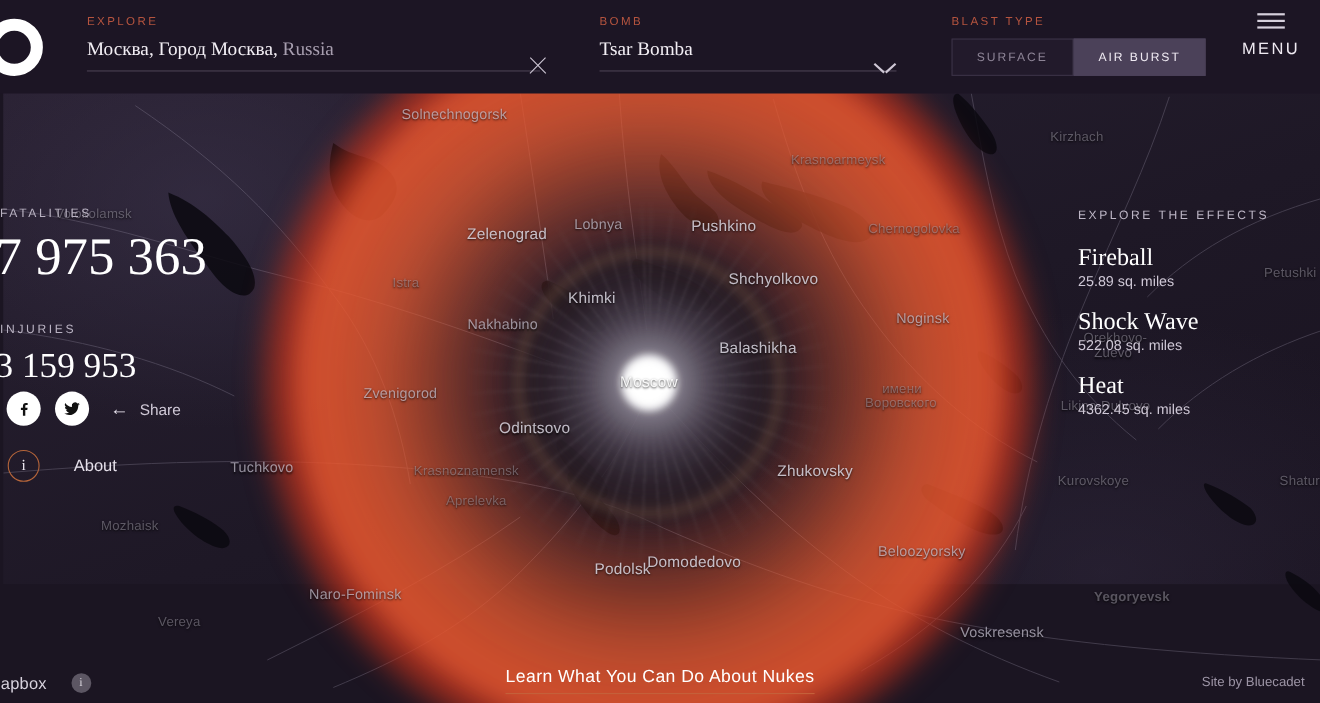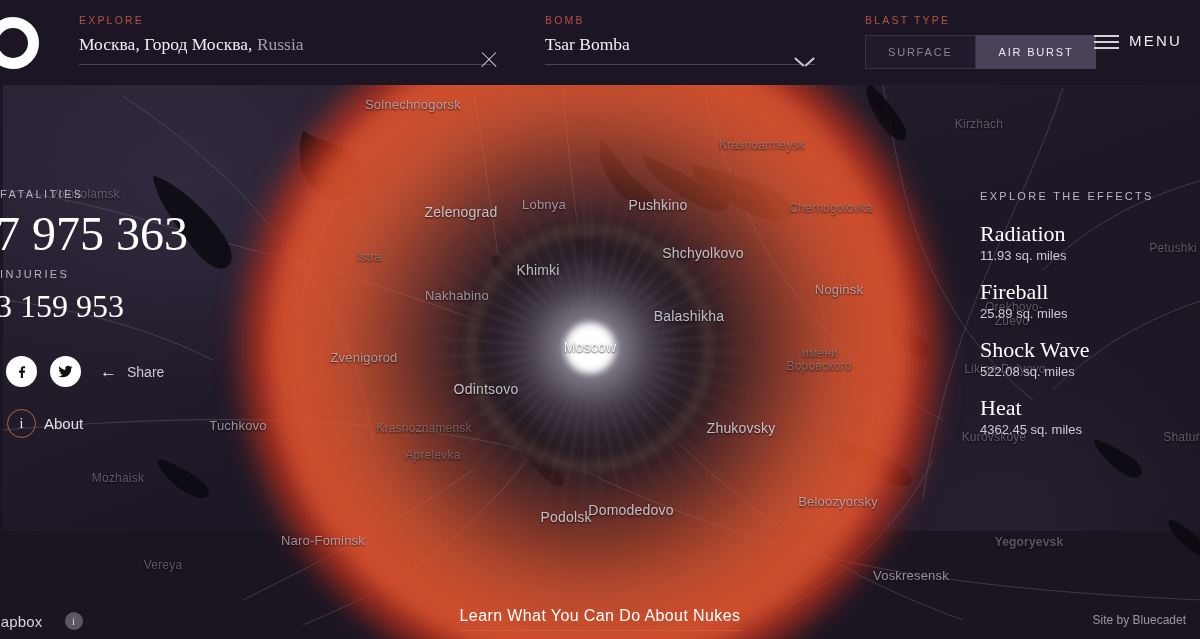--- a/index.html
+++ b/index.html
@@ -169,39 +169,39 @@
   .blast-field{ left:853px; top:14px;margin-left:12px; }
   .seg{ display:flex; margin-top:9px;justify-content:flex-end; }
   .seg-btn{
     font-size:11px; letter-spacing:1.8px; color:#8d8496; cursor:pointer;
     padding:10px 22px; background:#221a2b; border:1px solid #3b3246;
     font-family:"Liberation Sans", sans-serif;
   }
   .seg-btn.active{ background:#4b4159; color:#efeaf2; border-color:#4b4159; }
 
   .menu{
-    position:absolute; right:18px; top:32px; display:flex; align-items:flex-end;
-    gap:10px; cursor:pointer;
+    position:absolute; right:18px; top:12px; display:flex; align-items:center;
+    gap:10px; cursor:pointer;flex-direction:column;
   }
   .burger{ display:flex; flex-direction:column; gap:4px; }
   .burger span{ display:block; width:25px; height:2px; background:#d6d0dc; }
   .menu-text{ font-size:15px; letter-spacing:2.2px; color:#efeaf2; }
 
   
   .stats{ position:absolute; left:0; top:188px; z-index:10; }
   .stat-label{
     font-size:11px; letter-spacing:2.4px; color:#b9b2c2;
     font-family:"Liberation Sans", sans-serif;
   }
   .stat-value{
     font-family:"Liberation Serif", serif; color:#ffffff; line-height:1;
     margin-top:10px; margin-left:-4px;
   }
   .fatal .stat-value{ font-size:48px; }
-  .injur{ margin-top:10px; }
+  .injur{ margin-top:36px; }
   .injur .stat-value{ font-size:32px; }
 
   .share-row{
     position:absolute; left:6px; top:356px; display:flex; align-items:center; z-index:10;
   }
   .sbtn{
     width:31px; height:31px; border-radius:50%; background:#ffffff;
     display:flex; align-items:center; justify-content:center; margin-right:13px; cursor:pointer;
   }
   .sbtn svg{ display:block; }
@@ -209,21 +209,21 @@
   .share-text{ color:#cfc8d6; font-size:14px; }
 
   .about-row{
     position:absolute; left:7px; top:409px; display:flex; align-items:center; z-index:10; cursor:pointer;
   }
   .iring{
     width:29px; height:29px; border-radius:50%; border:1.6px solid #b5653a;
     display:flex; align-items:center; justify-content:center;
     font-family:"Liberation Serif", serif; font-size:14px; color:#efeaf2;
   }
-  .about-text{ margin-left:8px; color:#e5e0ea; font-size:15px; }
+  .about-text{ margin-left:31px; color:#e5e0ea; font-size:15px; }
 
   
   .effects{ position:absolute; right:20px; top:190px; text-align:left; z-index:10; width:200px; }
   .effects-title{
     font-size:11px; letter-spacing:2.3px; color:#bdb6c6; margin-bottom:20px;
     font-family:"Liberation Sans", sans-serif;
   }
   .eff{ margin-bottom:17px; cursor:pointer; }
   .eff-name{ font-family:"Liberation Serif", serif; font-size:22px; color:#ffffff; line-height:1.05; }
   .eff-val{ font-size:13px; color:#cfc8d6; margin-top:3px; }
@@ -405,24 +405,20 @@
   </div>
 
   <div class="about-row">
     <div class="iring">i</div>
     <div class="about-text">About</div>
   </div>
 
   <div class="effects">
     <div class="effects-title">EXPLORE THE EFFECTS</div>
     <div class="eff">
-      <div class="eff-name">Radiation</div>
-      <div class="eff-val">11.93 sq. miles</div>
-    </div>
-    <div class="eff">
       <div class="eff-name">Fireball</div>
       <div class="eff-val">25.89 sq. miles</div>
     </div>
     <div class="eff">
       <div class="eff-name">Shock Wave</div>
       <div class="eff-val">522.08 sq. miles</div>
     </div>
     <div class="eff">
       <div class="eff-name">Heat</div>
       <div class="eff-val">4362.45 sq. miles</div>

